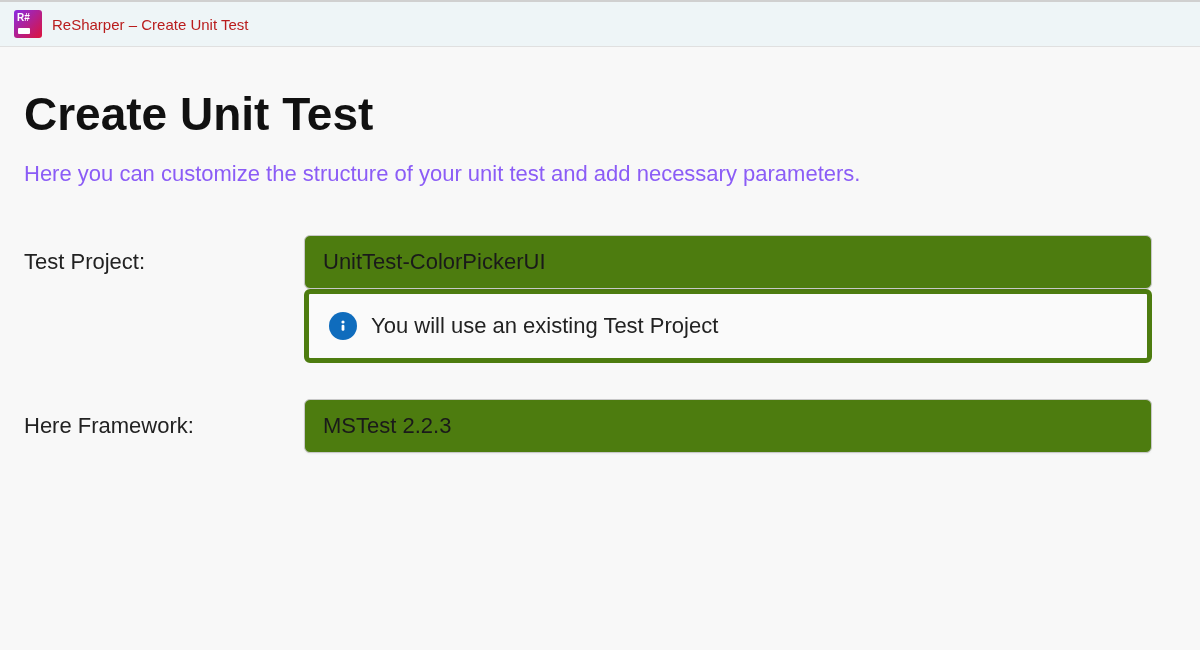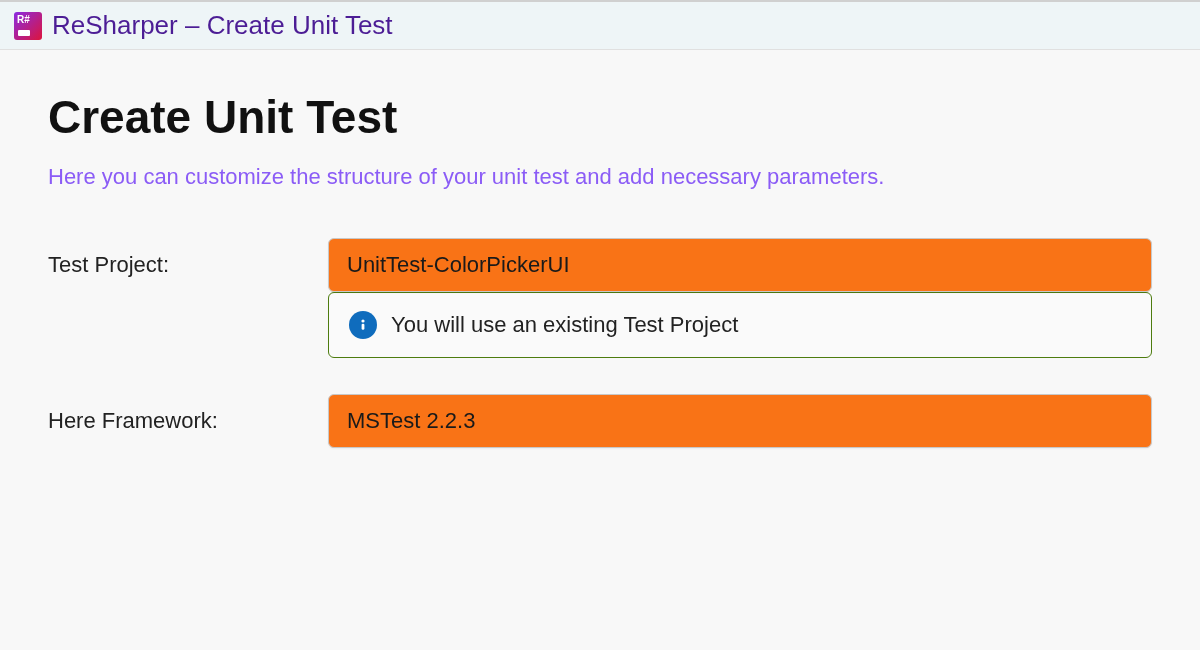--- a/index.html
+++ b/index.html
@@ -45,26 +45,26 @@
     .app-icon-bar {
       position: absolute;
       bottom: 4px;
       left: 4px;
       width: 12px;
       height: 6px;
       background: #fff;
       border-radius: 1px;
     }
     .titlebar-title {
-      font-size: 26px;
+      font-size: 15px;
       font-weight: 400;
-      color: #4c1d95;
+      color: #b91c1c;
     }
     .content {
-      padding: 40px 48px 0 48px;
+      padding: 40px 48px 0 24px;
     }
     .main-heading {
       font-size: 46px;
       font-weight: 600;
       color: #111;
       margin-bottom: 20px;
     }
     .subheading {
       font-size: 22px;
       font-weight: 400;
@@ -80,39 +80,39 @@
       font-size: 22px;
       color: #222;
       flex-shrink: 0;
     }
     .form-field {
       flex: 1;
     }
     .select-field {
       width: 100%;
       height: 54px;
-      background: #f97316;
+      background: #4d7c0f;
       border: 1px solid #c8c8c8;
       border-radius: 6px;
       padding: 0 18px;
       font-size: 22px;
       font-family: inherit;
       color: #1a1a1a;
       display: flex;
       align-items: center;
       box-shadow: 0 1px 2px rgba(0,0,0,0.05);
       cursor: pointer;
     }
     .info-row {
       margin-left: 280px;
       margin-bottom: 36px;
     }
     .info-box {
       background: #fafafa;
-      border: 1px solid #4d7c0f;
+      border: 5px solid #4d7c0f;
       border-radius: 6px;
       padding: 18px 20px;
       display: flex;
       align-items: center;
       gap: 14px;
     }
     .info-text {
       font-size: 22px;
       color: #222;
     }

